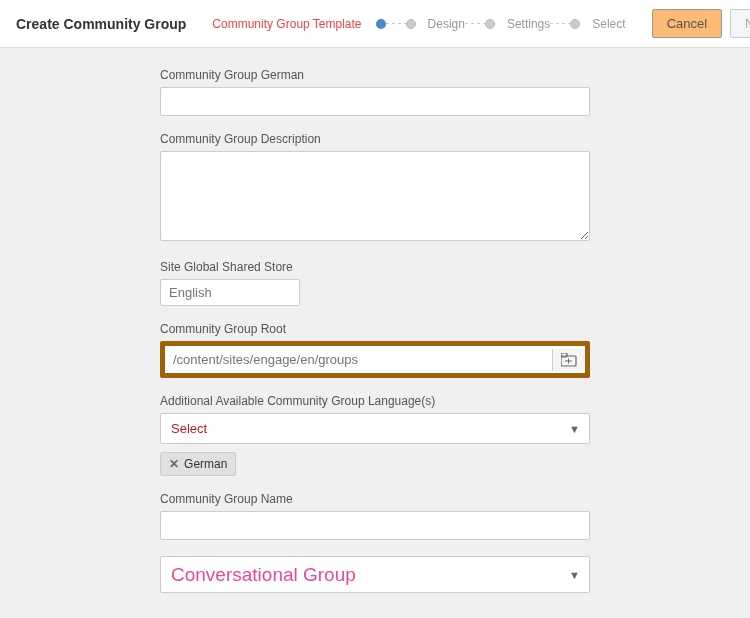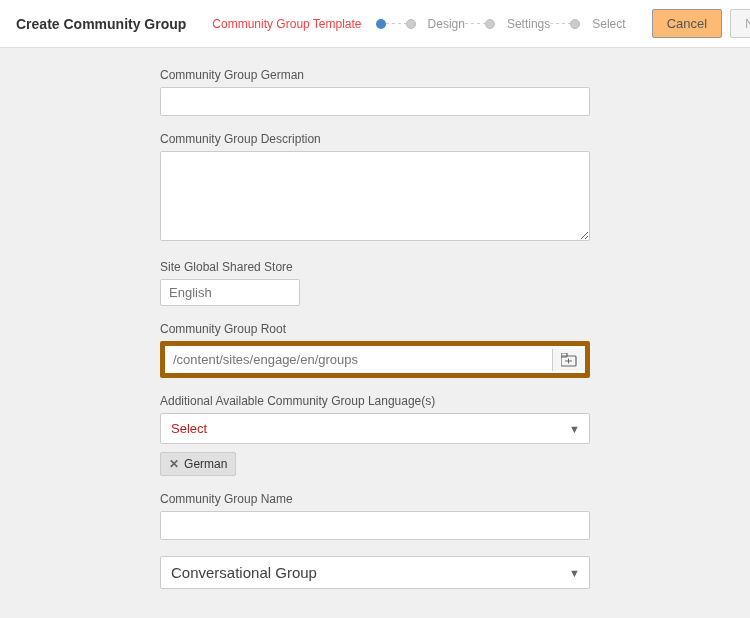--- a/index.html
+++ b/index.html
@@ -217,22 +217,22 @@
 
     .type-select-wrap {
       position: relative;
       margin-top: 10px;
     }
     .type-select {
       width: 100%;
       padding: 7px 30px 7px 10px;
       border: 1px solid #ccc;
       background: #fff;
-      font-size: 15px;
-      color: #404040;
+      font-size: 19px;
+      color: #ec4899;
       appearance: none;
       -webkit-appearance: none;
       cursor: pointer;
       border-radius: 2px;
       outline: none;
     }
     .type-chevron {
       position: absolute;
       right: 10px;
       top: 50%;

